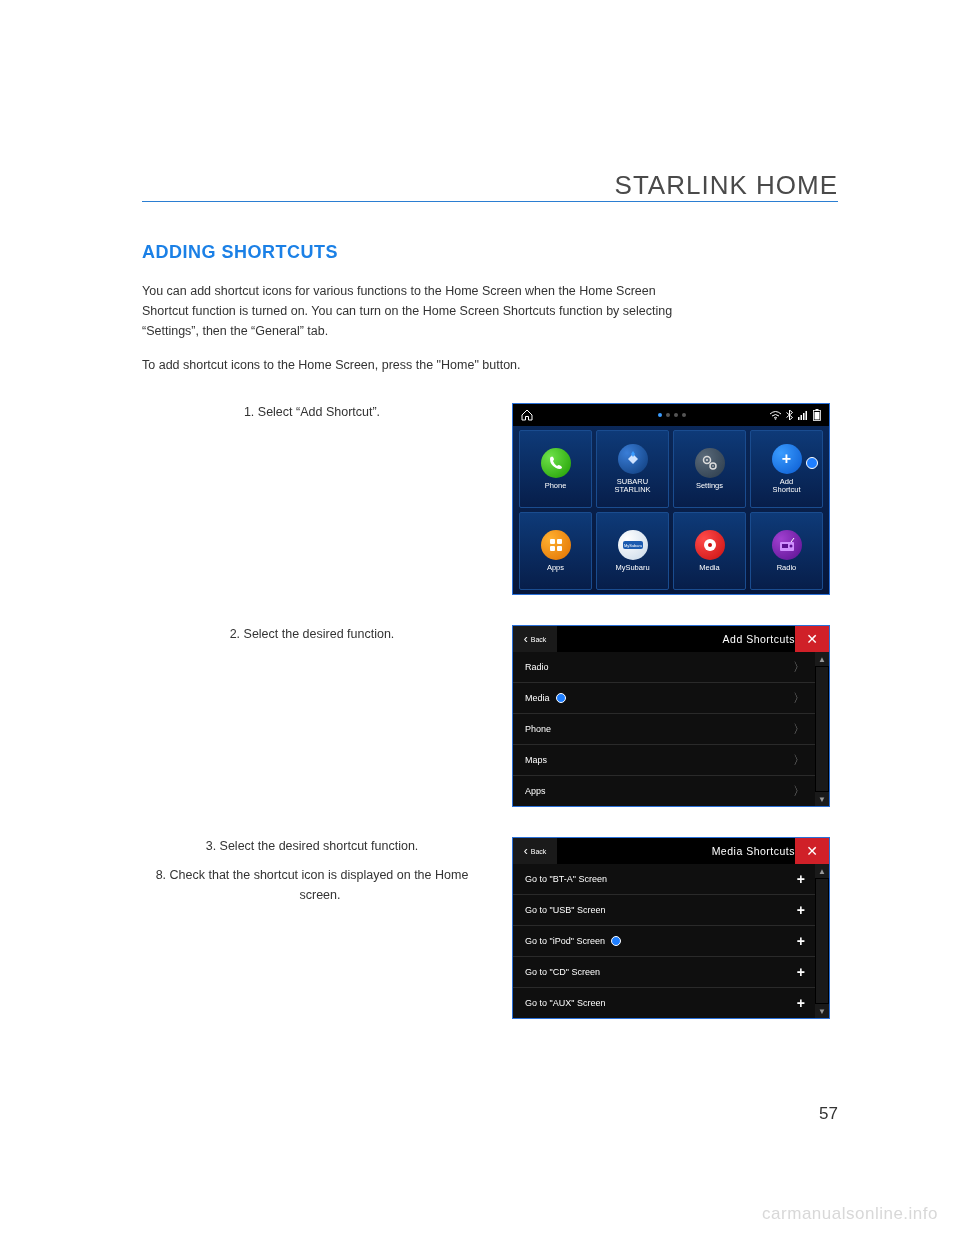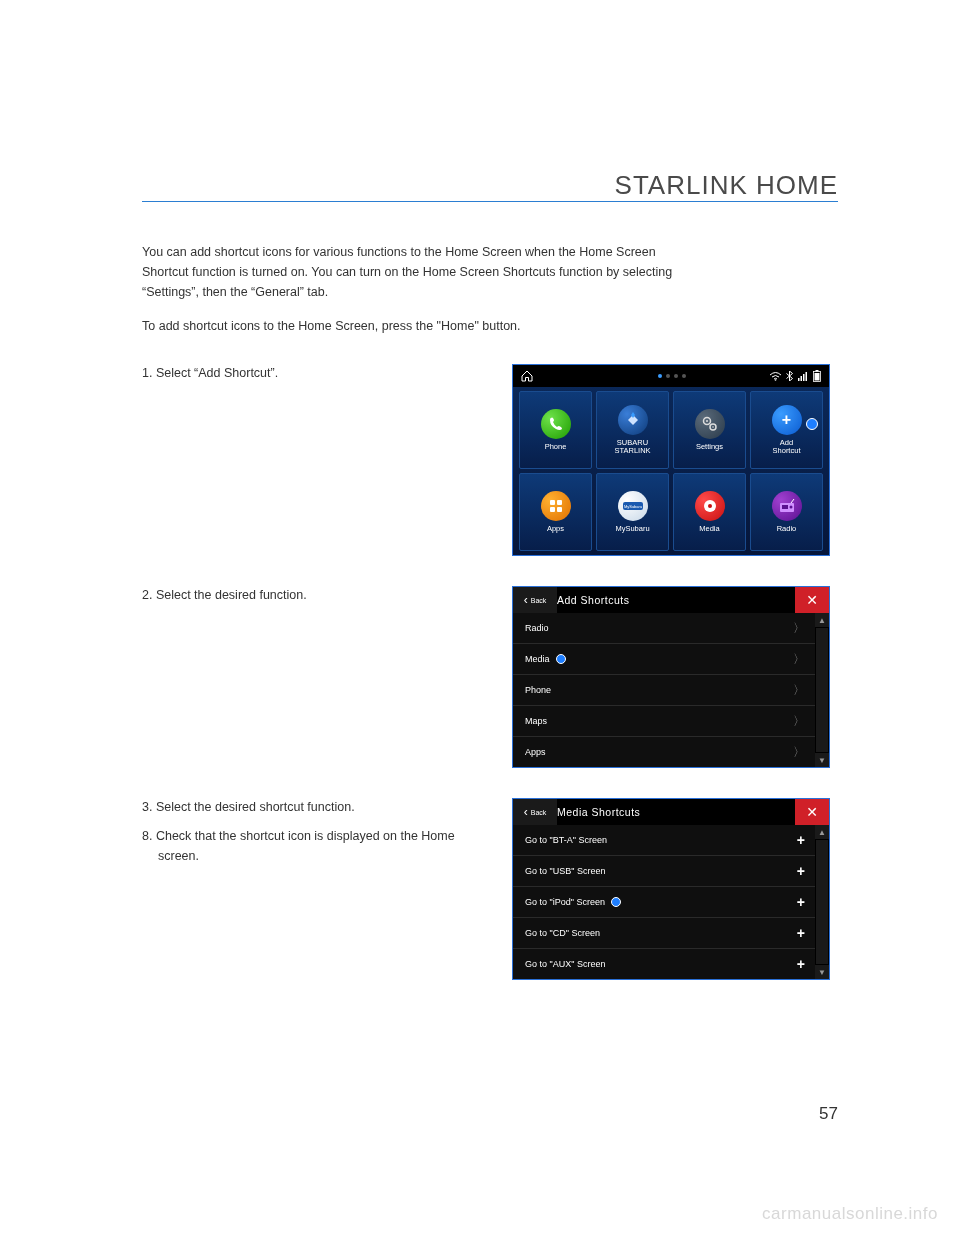--- a/index.html
+++ b/index.html
@@ -46,21 +46,21 @@
     gap: 30px;
     margin-bottom: 30px;
   }
   .step-text {
     width: 340px;
     font-size: 12.5px;
     line-height: 1.55;
     color: #333;
   }
   .step-text ol { list-style: none; }
-  .step-text li { margin-bottom: 10px; padding-left: 16px; text-indent: -16px; }
+  .step-text li { margin-bottom: 10px; padding-left: 16px; text-indent: -16px; text-align: center; }
   .figure {
     width: 318px;
     flex-shrink: 0;
   }
   
   .fig-home {
     border: 1.5px solid #2a70d8;
     background: linear-gradient(180deg, #0b2a5c 0%, #06163a 100%);
     height: 192px;
     position: relative;
@@ -139,21 +139,21 @@
     position: relative;
   }
   .fig-list .back-btn {
     width: 44px; height: 100%;
     background: #1a1a1a;
     display: flex; align-items: center; justify-content: center;
     gap: 3px; font-size: 7px;
   }
   .fig-list .back-btn .chev { font-size: 12px; }
   .fig-list .hdr-title {
-    flex: 1; text-align: left; font-size: 10.5px; letter-spacing: 0.5px;
+    flex: 1; text-align: right; font-size: 10.5px; letter-spacing: 0.5px;
   }
   .fig-list .close-btn {
     width: 34px; height: 100%;
     background: #d02028;
     display: flex; align-items: center; justify-content: center;
     font-size: 14px; color: #fff;
   }
   .fig-list .rows { flex: 1; display: flex; flex-direction: column; position: relative; }
   .fig-list .row {
     flex: 1;
@@ -203,20 +203,21 @@
   }
   svg { display: block; }
 </style>
 </head>
 <body>
 
 <div class="page">
   <div class="chapter-title">STARLINK HOME</div>
   <hr class="rule">
 
+  <div class="section-title">ADDING SHORTCUTS</div>
   <p class="intro1">You can add shortcut icons for various functions to the Home Screen when the Home Screen Shortcut function is turned on. You can turn on the Home Screen Shortcuts function by selecting “Settings”, then the “General” tab.</p>
   <p class="intro2">To add shortcut icons to the Home Screen, press the "Home" button.</p>
 
   <div class="step-row">
     <div class="step-text">
       <ol>
           <li>1.  Select “Add Shortcut”.</li>
         </ol>
     </div>
     <div class="figure fig-home">

